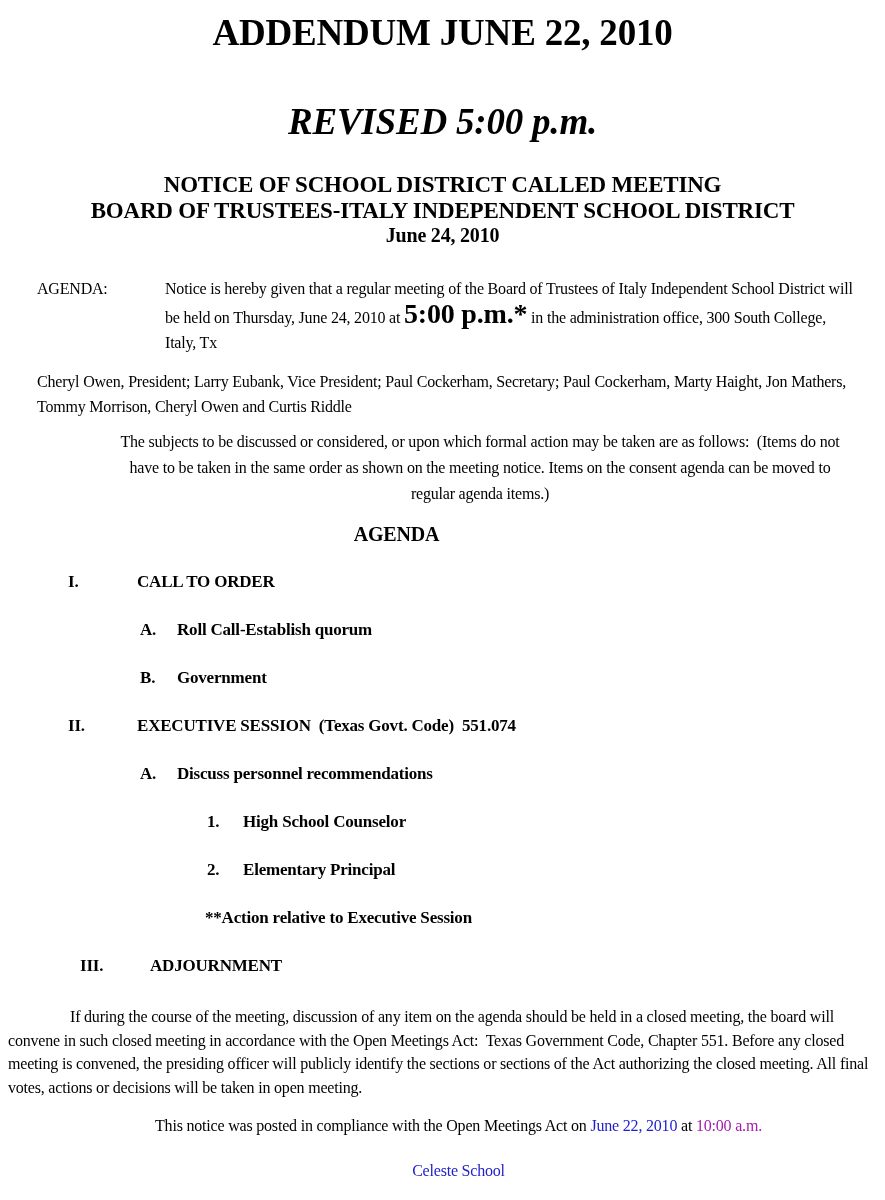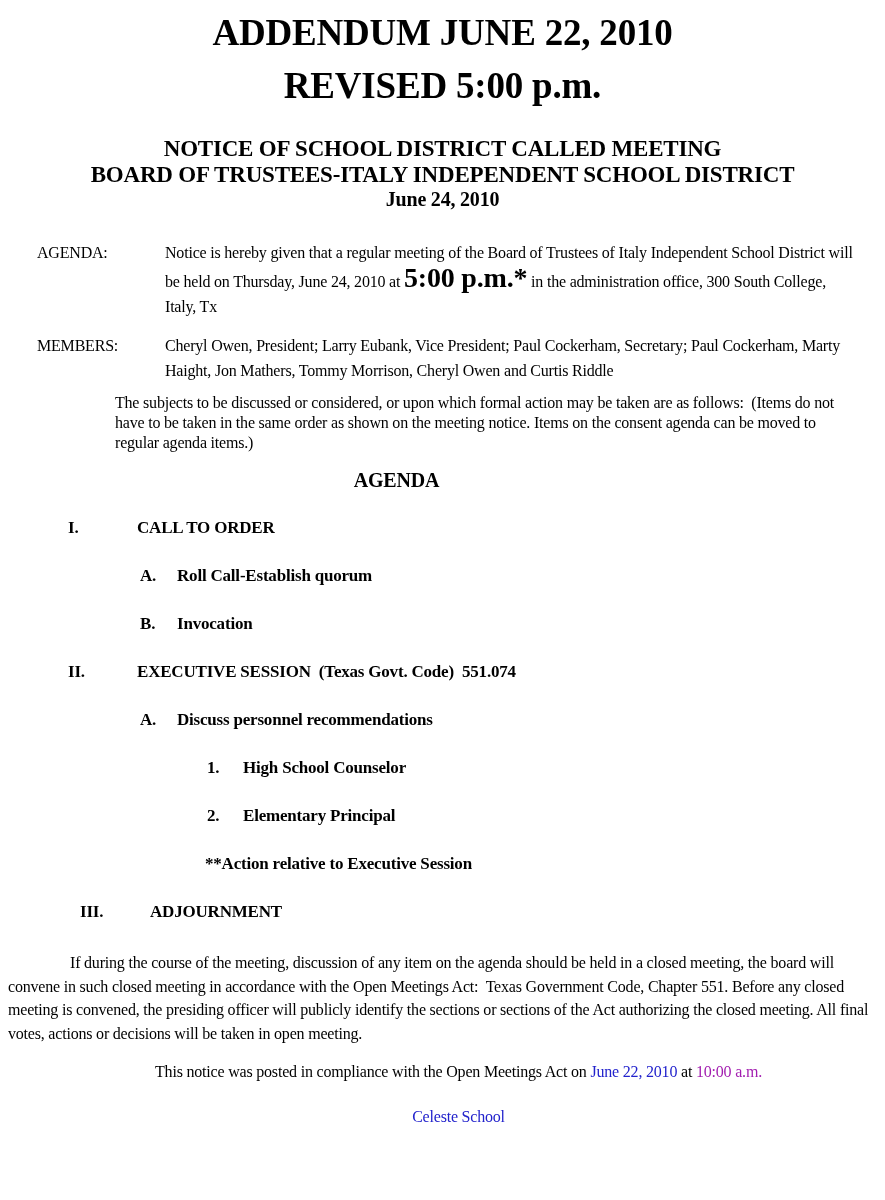--- a/index.html
+++ b/index.html
@@ -15,21 +15,21 @@
     letter-spacing: -0.2px;
   }
   .doc { padding-top: 14px; }
 
   .title {
     text-align: center;
     font-weight: bold;
     font-size: 37px;
     line-height: 38px;
   }
-  .title-2 { margin-top: 15px; }
+  .title-2 { margin-top: 51px; font-style: italic; }
 
   .notice-heading {
     text-align: center;
     font-weight: bold;
     font-size: 23px;
     line-height: 26px;
     margin-top: 31px;
   }
   .meeting-date {
     text-align: center;
@@ -49,22 +49,22 @@
   .info-text { flex: 1; white-space: pre-wrap; }
   .big-time {
     font-size: 28px;
     font-weight: bold;
     line-height: 25px;
   }
 
   .subjects-note {
     margin: 10px 40px 4px 115px;
     width: 730px;
-    text-align: left;
-    line-height: 20px;
+    text-align: center;
+    line-height: 26px;
     white-space: pre-wrap;
   }
 
   .agenda-heading {
     text-align: center;
     padding-right: 92px;
     font-weight: bold;
     font-size: 20px;
     line-height: 23px;
     margin-top: 16px;
@@ -116,21 +116,20 @@
   </div>
 
   <div class="meeting-date">June 24, 2010</div>
 
   <div class="info-row agenda-row">
     <div class="info-label">AGENDA:</div>
     <div class="info-text"><span>Notice is hereby given that a regular meeting of the Board of Trustees of Italy Independent School District will be held on Thursday, June 24, 2010 at </span><span class="big-time">5:00 p.m.*</span><span> in the administration office, 300 South College, Italy, Tx</span></div>
   </div>
 
   <div class="info-row members-row">
-    <div class="info-label">MEMBERS:</div>
     <div class="info-text">Cheryl Owen, President; Larry Eubank, Vice President; Paul Cockerham, Secretary; Paul Cockerham, Marty Haight, Jon Mathers, Tommy Morrison, Cheryl Owen and Curtis Riddle</div>
   </div>
 
   <div class="subjects-note">The subjects to be discussed or considered, or upon which formal action may be taken are as follows:  (Items do not have to be taken in the same order as shown on the meeting notice. Items on the consent agenda can be moved to regular agenda items.)</div>
 
   <div class="agenda-heading">AGENDA</div>
 
   <div class="agenda-list">
 
     <div class="item lvl1">
@@ -138,21 +137,21 @@
       <span class="text">CALL TO ORDER</span>
     </div>
 
     <div class="item lvl2">
       <span class="marker">A.</span>
       <span class="text">Roll Call-Establish quorum</span>
     </div>
 
     <div class="item lvl2">
       <span class="marker">B.</span>
-      <span class="text">Invocation</span>
+      <span class="text">Government</span>
     </div>
 
     <div class="item lvl1">
       <span class="marker">II.</span>
       <span class="text">EXECUTIVE SESSION  (Texas Govt. Code)  551.074</span>
     </div>
 
     <div class="item lvl2">
       <span class="marker">A.</span>
       <span class="text">Discuss personnel recommendations</span>

